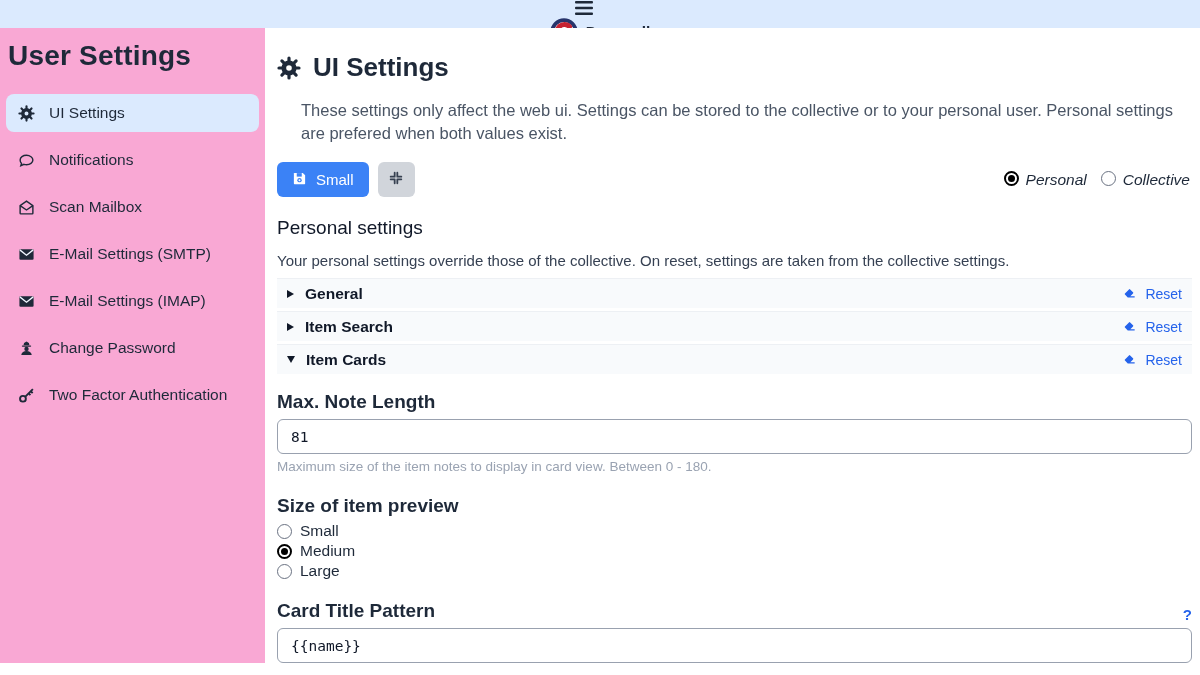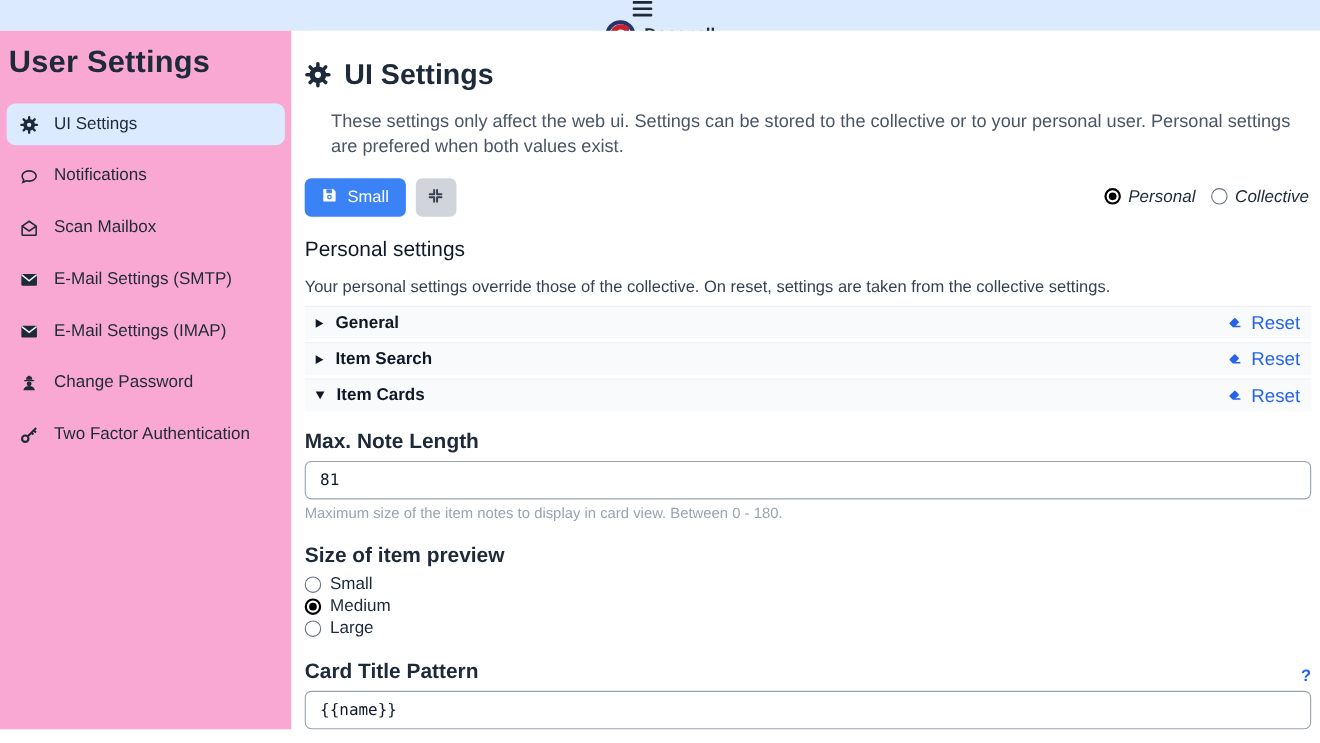--- a/index.html
+++ b/index.html
@@ -67,21 +67,21 @@
   .acc { margin-top:9px; }
   .acc-row { display:flex; align-items:center; height:30px; background:#f8fafc;
     border-top:1px solid #edf0f4; margin-bottom:3px; padding:0 10px; cursor:pointer;text-align:right; }
   .caret { width:0; height:0; margin-right:11px; }
   .caret.right { border-left:7px solid #101828; border-top:4.5px solid transparent;
     border-bottom:4.5px solid transparent; }
   .caret.down { border-top:7px solid #101828; border-left:4.5px solid transparent;
     border-right:4.5px solid transparent; }
   .acc-label { font-size:15.5px; font-weight:700; color:#101828; }
   .reset-link { margin-left:auto; display:flex; align-items:center; gap:9px;
-    color:#2563eb; font-size:17px; cursor:pointer; }
+    color:#2563eb; font-size:14px; cursor:pointer; }
   .reset-link svg { width:13px; height:13px; }
 
   
   .flabel { display:block; font-size:19px; font-weight:700; color:#1e2939; }
   .mt1 { margin-top:17px; }
   .tinput { width:100%; height:35px; margin-top:6px; border:1px solid #99a1af;
     border-radius:6px; padding:0 13px; font-family:"DejaVu Sans Mono", monospace;
     font-size:14.5px; color:#101828; background:#fff; }
   .hint { margin-top:5px; font-size:13.5px; color:#9aa3b2; }
   .radio-col { margin-top:4px; }

